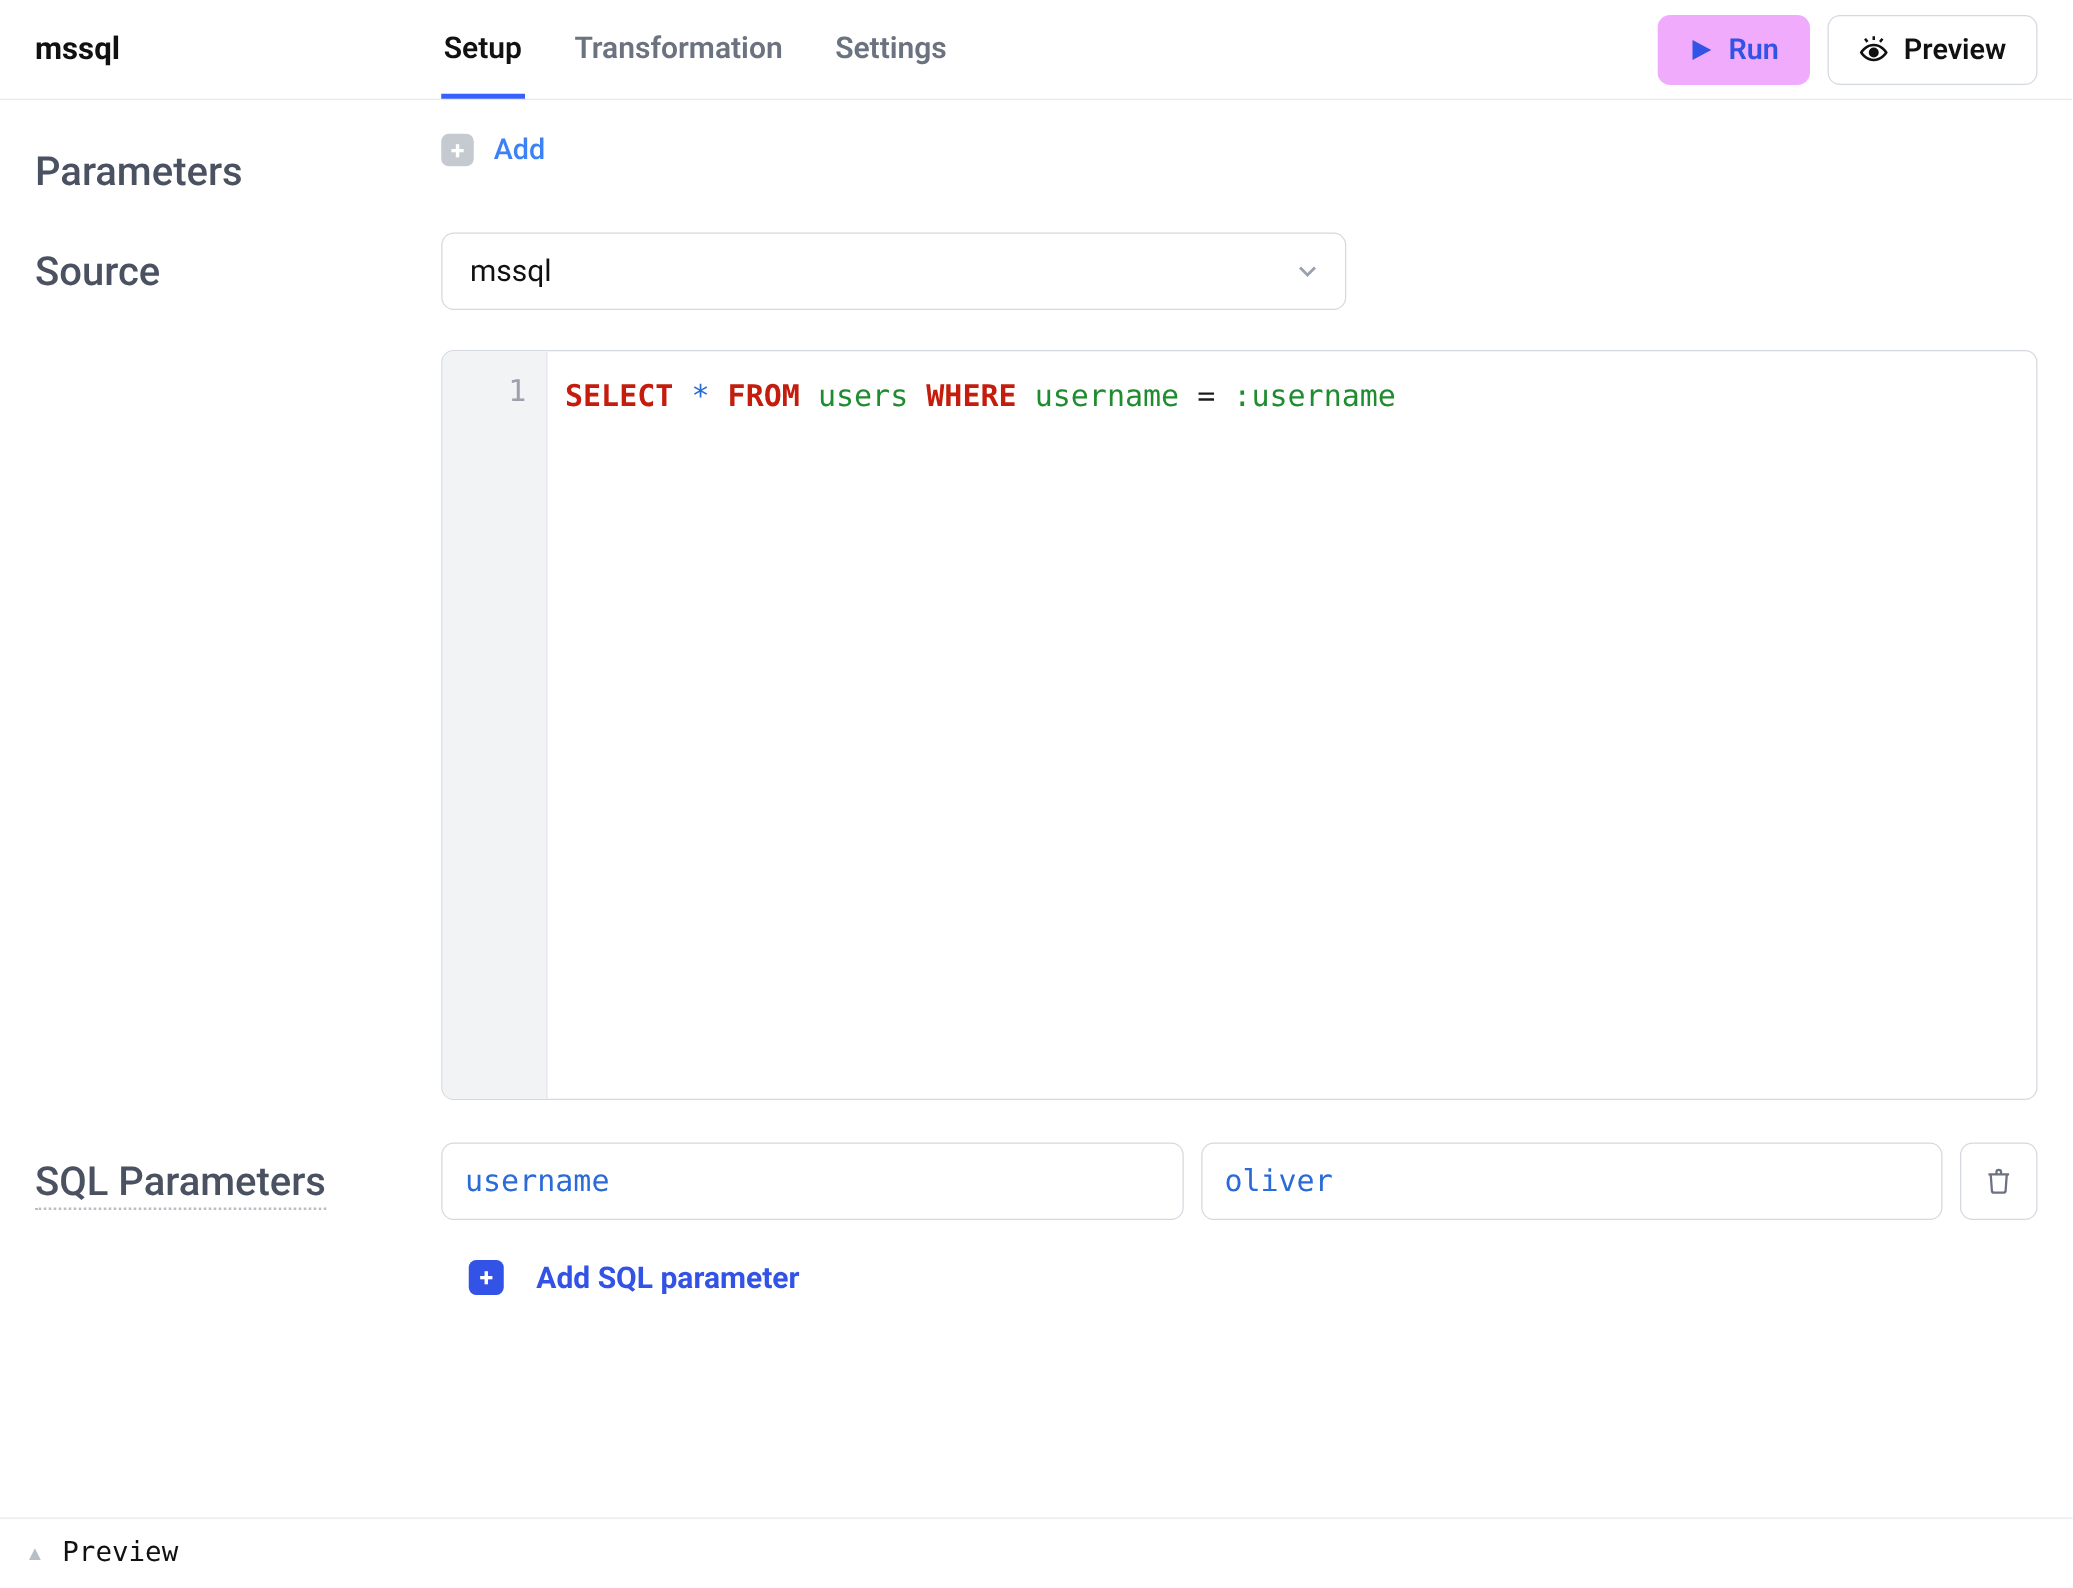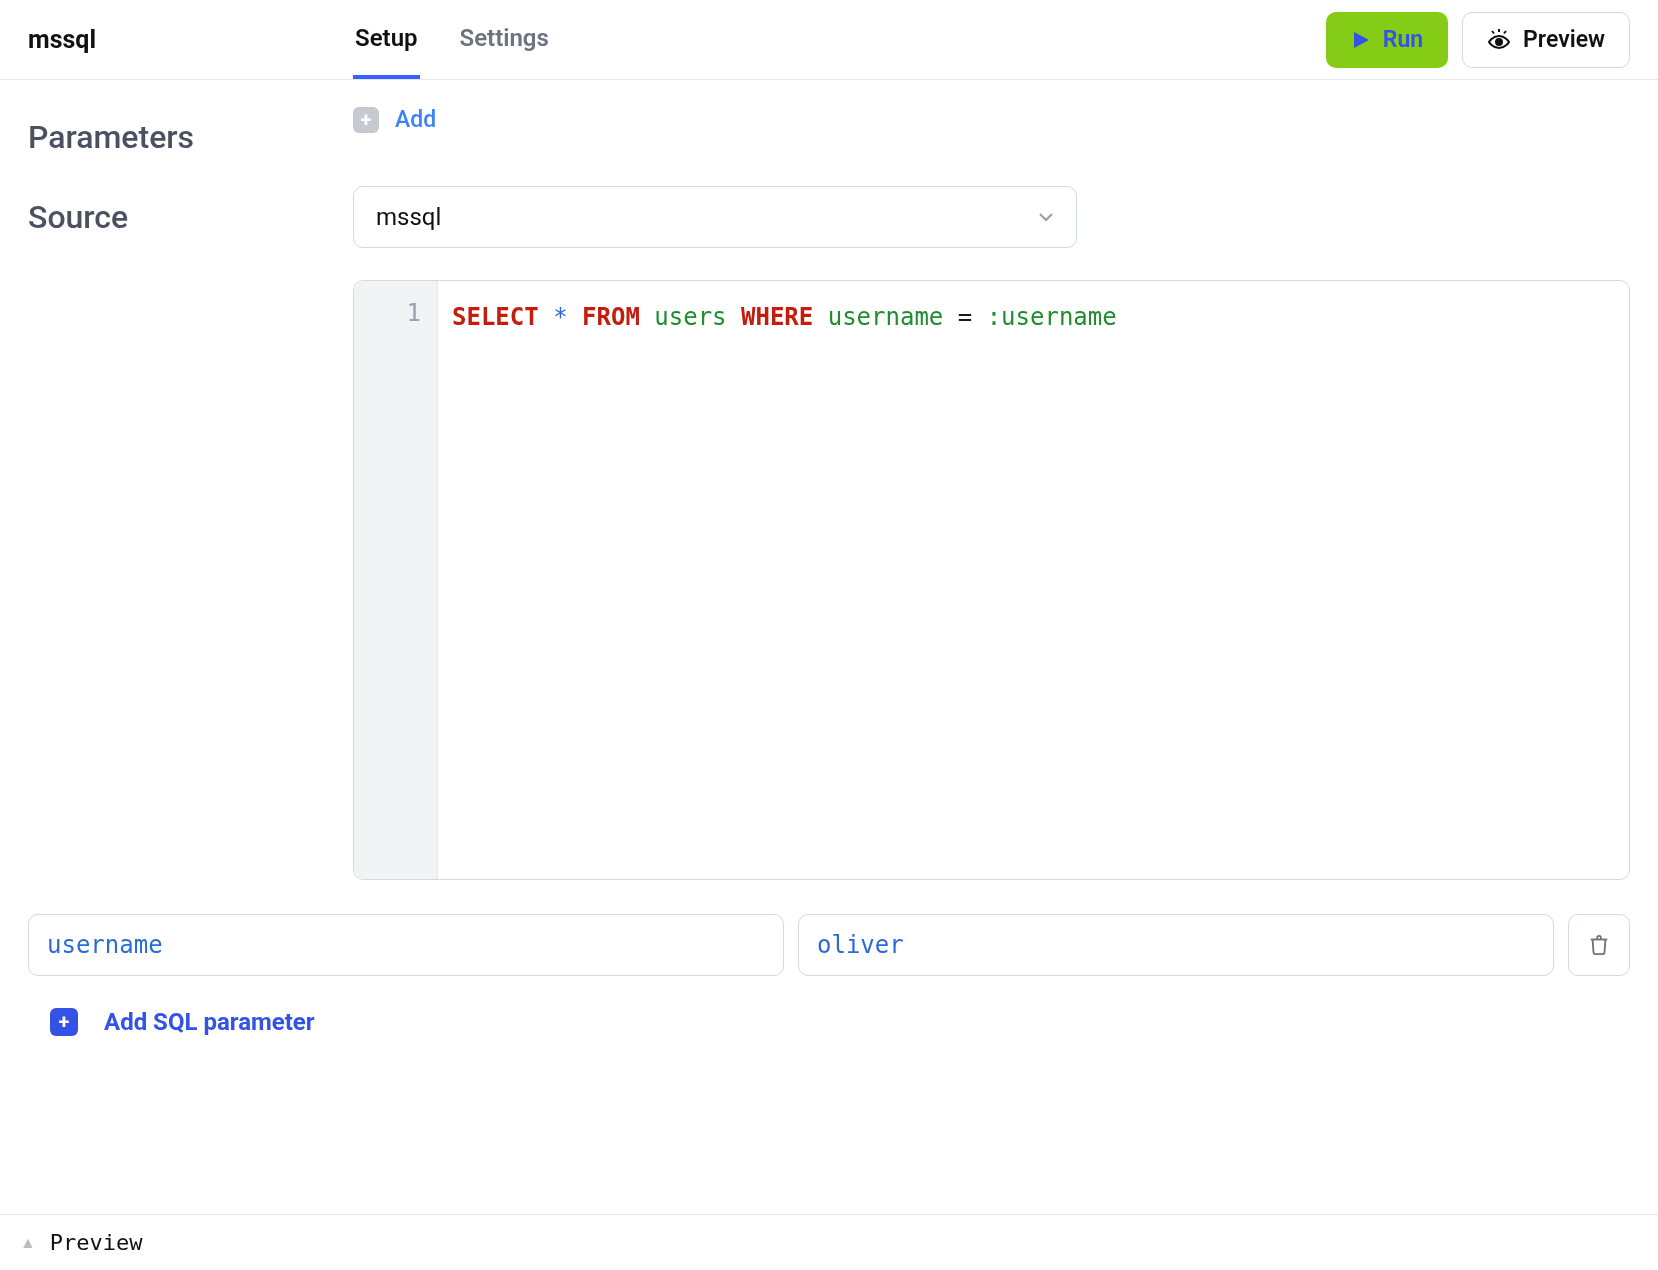--- a/index.html
+++ b/index.html
@@ -55,21 +55,21 @@
     gap: 12px;
     height: 56px;
     padding: 0 24px;
     border-radius: 10px;
     font-weight: 600;
     font-size: 23px;
     cursor: pointer;
     border: 1px solid transparent;
   }
   .btn-run {
-    background: #84cc16;
+    background: #f0abfc;
     color: #3253e6;
   }
   .btn-preview {
     background: #fff;
     color: #111;
     border: 1.5px solid #d4d8df;
   }
 
   
   .body {
@@ -247,20 +247,23 @@
 </style>
 </head>
 <body>
 
 <div class="header">
   <div class="resource-name">mssql</div>
 
   <div class="tabs">
     <div class="tab active">
       <span>Setup</span>
+    </div>
+    <div class="tab">
+      <span>Transformation</span>
     </div>
     <div class="tab">
       <span>Settings</span>
     </div>
   </div>
 
   <div class="header-spacer"></div>
 
   <div class="header-actions">
     <div class="btn btn-run">
@@ -314,20 +317,23 @@
       <div class="editor">
         <div class="gutter">
           <div>1</div>
         </div>
         <div class="code" id="code-area"><span class="kw">SELECT</span> <span class="op">*</span> <span class="kw">FROM</span> <span class="id">users</span> <span class="kw">WHERE</span> <span class="id">username</span> = <span class="bind">:username</span></div>
       </div>
     </div>
   </div>
 
   <div class="row" style="margin-top:34px;">
+    <div class="row-label-wrap">
+      <span class="row-label dotted">SQL Parameters</span>
+    </div>
     <div class="row-content">
       <div class="sql-param-row">
         <input class="code-input" value="username" style="">
         <input class="code-input" value="oliver" style="">
         <div class="trash-btn">
           <span>
             <svg class="icon-svg" width="22" height="22" viewBox="0 0 24 24" fill="none" stroke="#6b7280" stroke-width="2">
               <polyline points="3 6 5 6 21 6"></polyline>
               <path d="M19 6l-1 14a2 2 0 0 1-2 2H8a2 2 0 0 1-2-2L5 6"></path>
               <path d="M10 6V4a2 2 0 0 1 2-2h0a2 2 0 0 1 2 2v2"></path>

